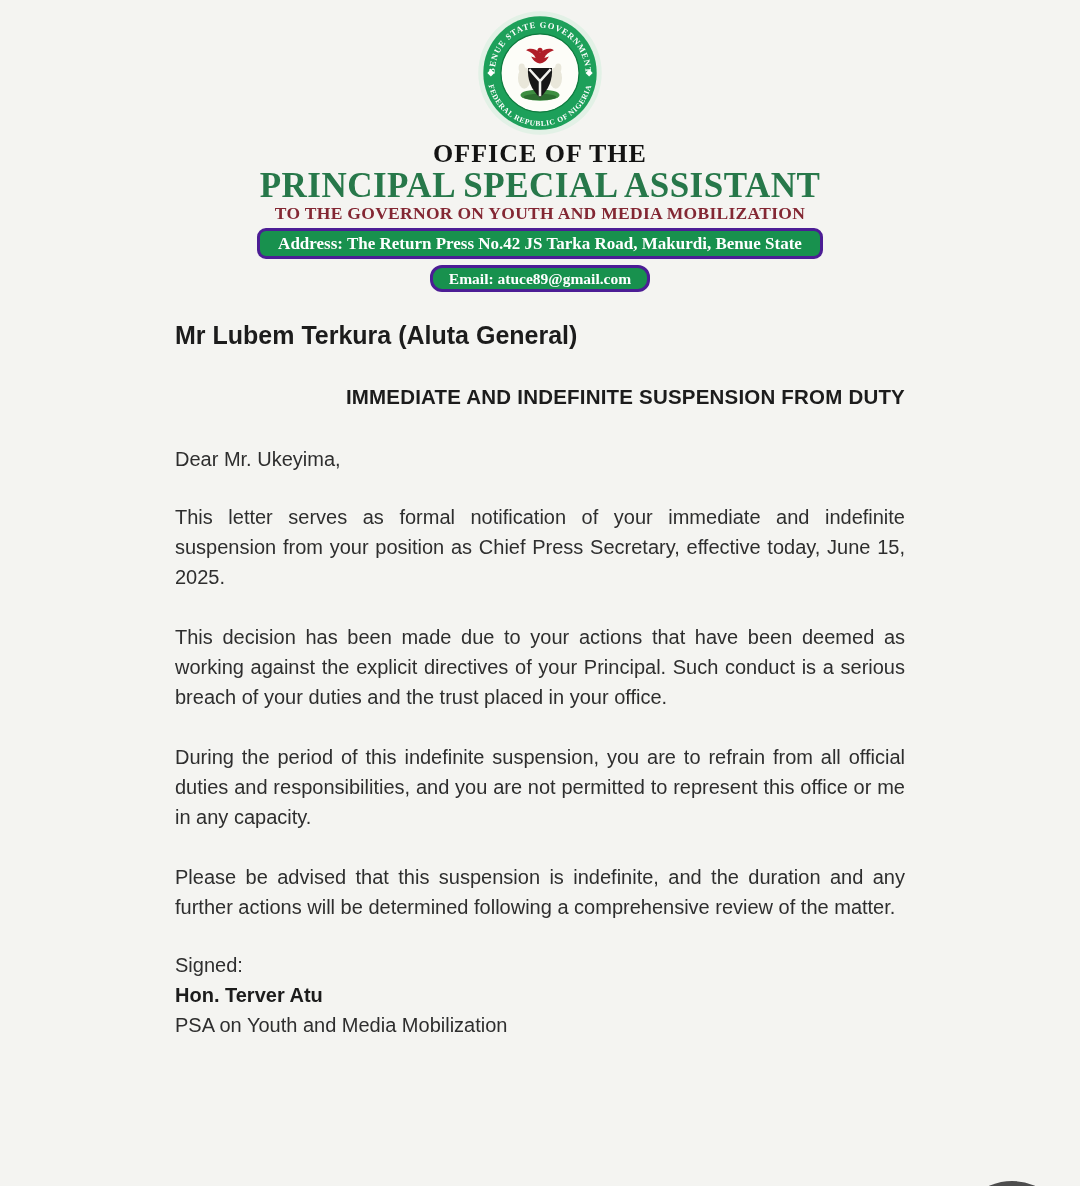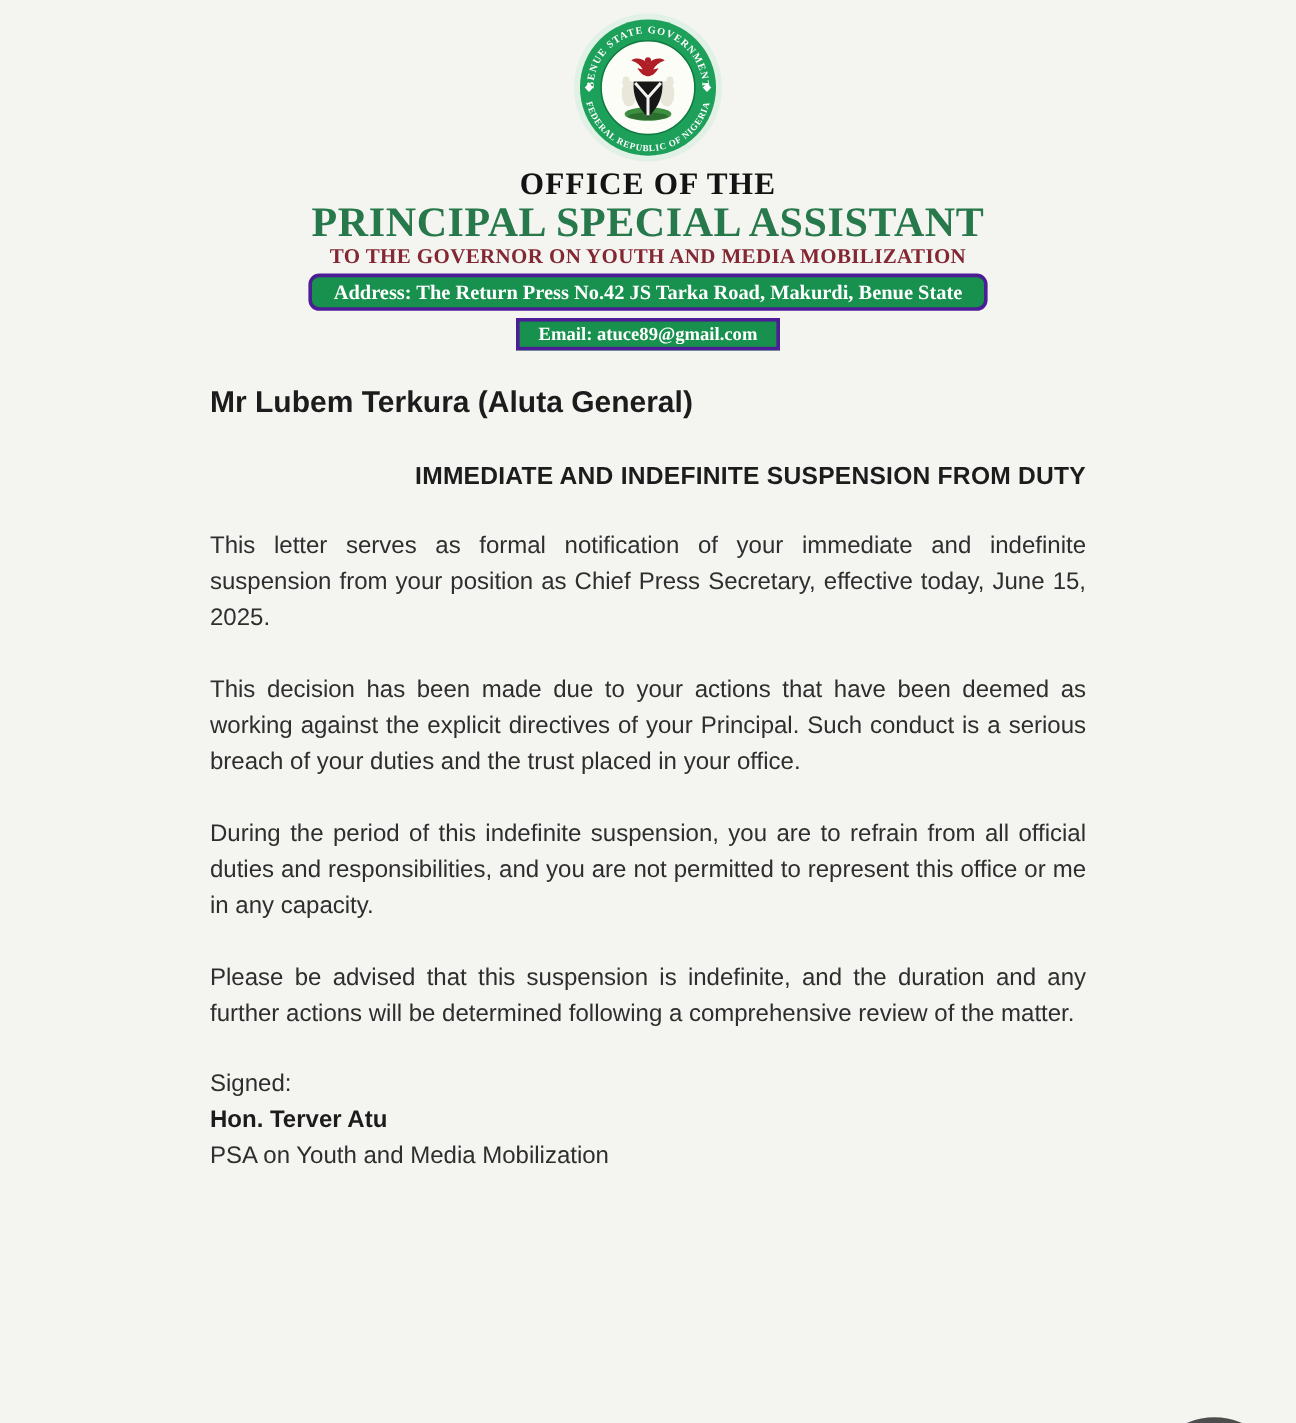--- a/index.html
+++ b/index.html
@@ -37,21 +37,21 @@
     color: #ffffff;
     font-family: "Liberation Serif", serif;
     font-weight: bold;
   }
   .address-banner {
     font-size: 17px; line-height: 19px;
     padding: 3px 18px; border-radius: 9px; margin-top: 5px;
   }
   .email-banner {
     font-size: 15.5px; line-height: 17px;
-    padding: 2px 16px; border-radius: 0; margin-top: 6px;
+    padding: 2px 16px; border-radius: 12px; margin-top: 6px;
   }
 
   .letter-body {
     width: 730px; margin: 30px auto 0 auto;
     font-size: 20px;
   }
   .date-line {
     text-align: right; padding-right: 36px;
     font-weight: bold; font-size: 20px; line-height: 24px; color: #1c1c1c;
   }
@@ -126,20 +126,21 @@
     <span class="banner email-banner">Email: atuce89@gmail.com</span>
   </div>
 </div>
 
 <div class="letter-body">
 
   <div class="recipient-name">Mr Lubem Terkura (Aluta General)</div>
 
   <div class="subject-line">IMMEDIATE AND INDEFINITE SUSPENSION FROM DUTY</div>
 
+  <div class="salutation">Dear Mr. Ukeyima,</div>
 
   <p class="body-para">This letter serves as formal notification of your immediate and indefinite suspension from your position as Chief Press Secretary, effective today, June 15, 2025.</p>
   <p class="body-para">This decision has been made due to your actions that have been deemed as working against the explicit directives of your Principal. Such conduct is a serious breach of your duties and the trust placed in your office.</p>
   <p class="body-para">During the period of this indefinite suspension, you are to refrain from all official duties and responsibilities, and you are not permitted to represent this office or me in any capacity.</p>
   <p class="body-para">Please be advised that this suspension is indefinite, and the duration and any further actions will be determined following a comprehensive review of the matter.</p>
 
   <div class="closing-block">
     <div>Signed:</div>
     <div class="signatory-name">Hon. Terver Atu</div>
     <div>PSA on Youth and Media Mobilization</div>

